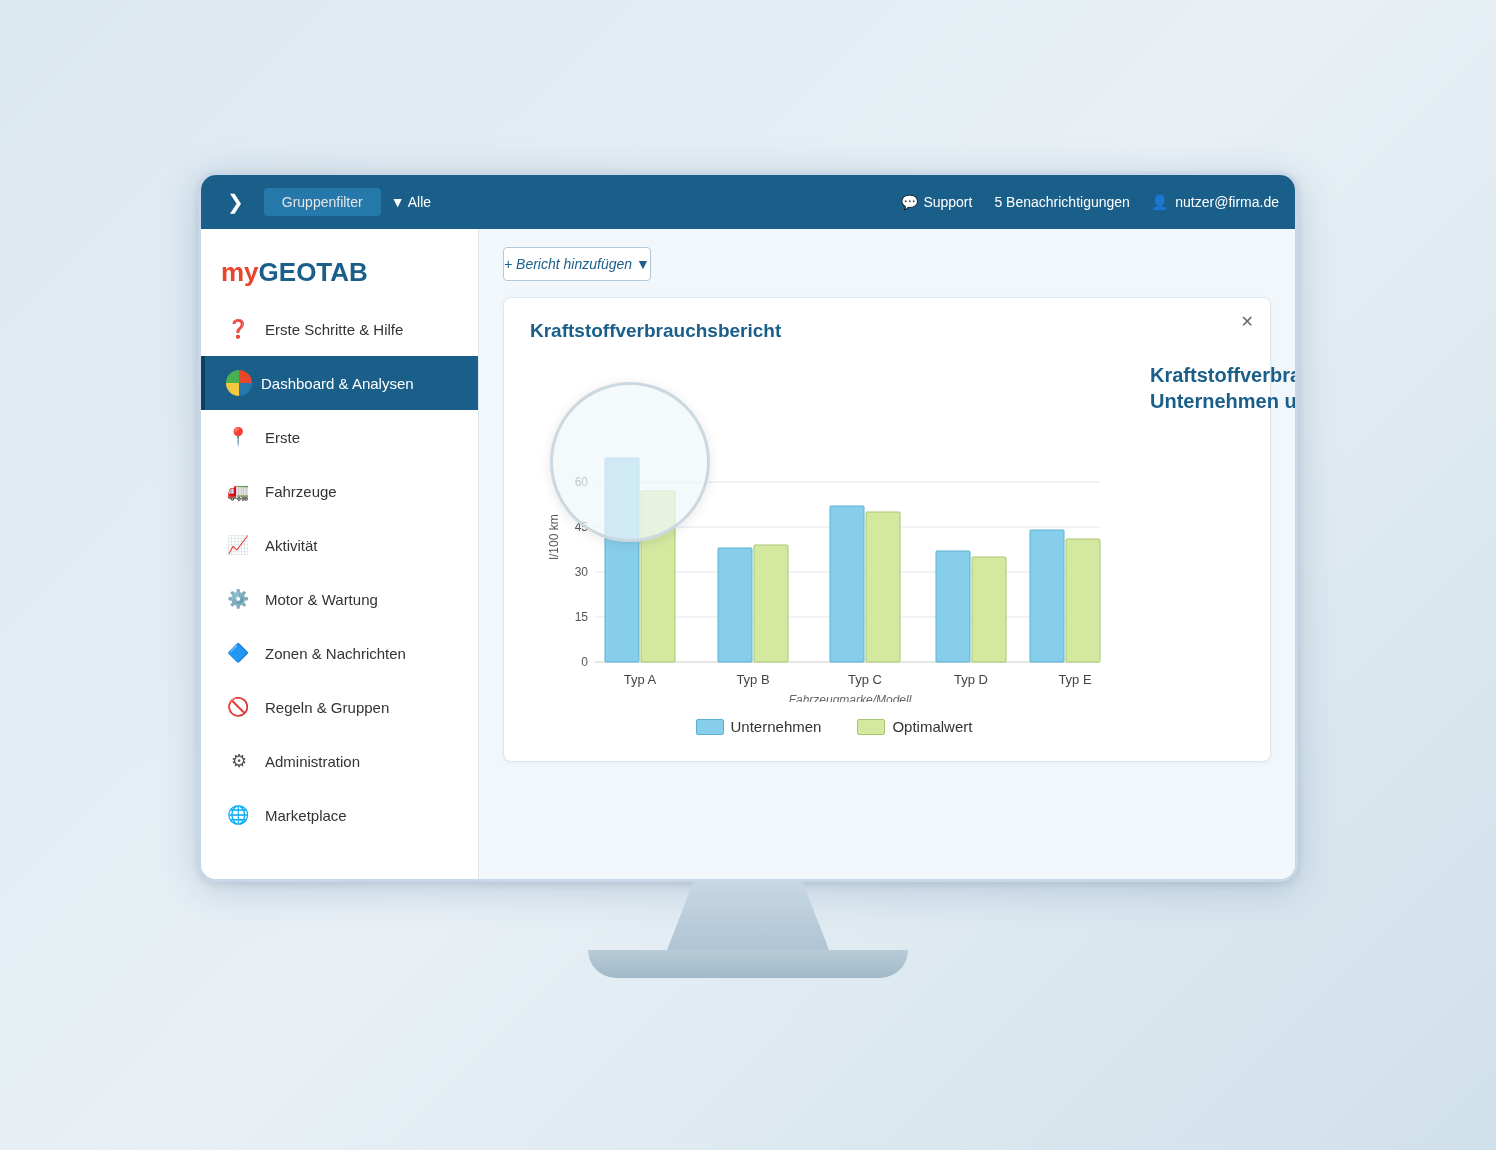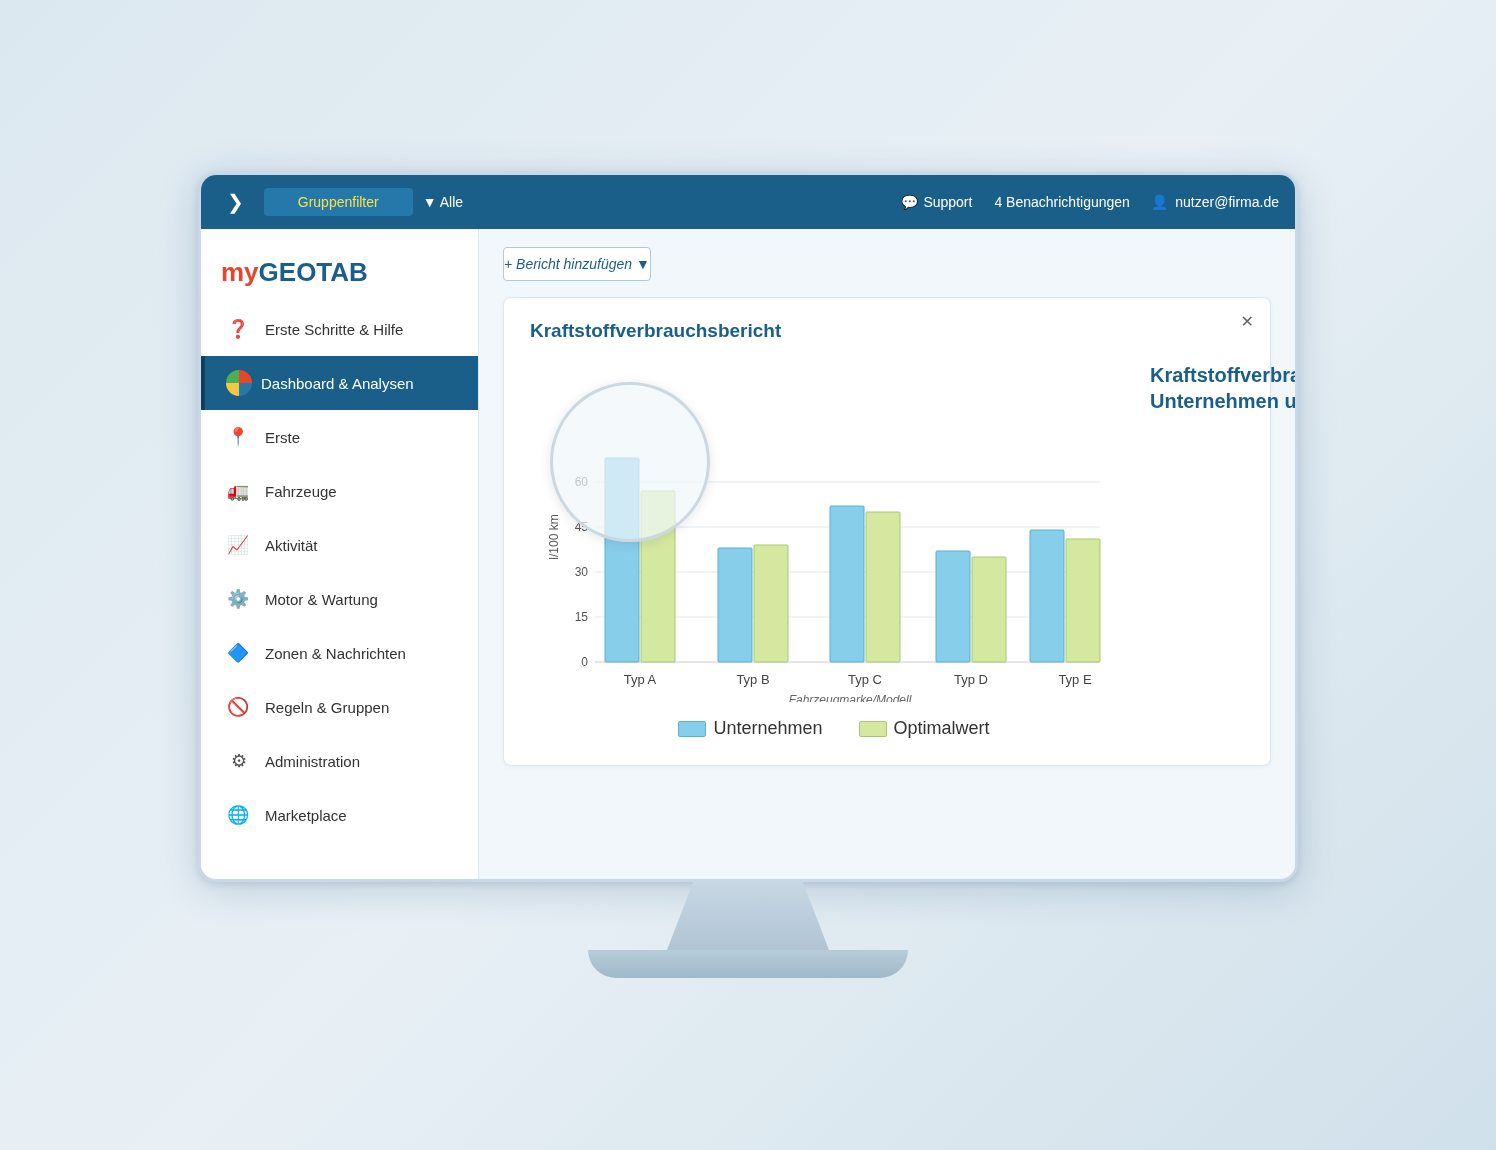--- a/index.html
+++ b/index.html
@@ -58,23 +58,23 @@
       border: none;
       color: #fff;
       font-size: 20px;
       cursor: pointer;
       padding: 4px 10px;
       border-radius: 4px;
     }
 
     .top-bar-filter {
       background: #2478aa;
-      color: #fde047;
+      color: #e5e5e5;
       border: none;
-      padding: 6px 34px;
+      padding: 6px 18px;
       border-radius: 4px;
       font-size: 14px;
       cursor: pointer;
     }
 
     .top-bar-alle {
       display: flex;
       align-items: flex-start;
       gap: 5px;
       color: #fff;
@@ -280,21 +280,21 @@
       display: flex;
       gap: 28px;
       margin-top: 12px;
       justify-content: center;
     }
 
     .legend-item {
       display: flex;
       align-items: center;
       gap: 7px;
-      font-size: 18px;
+      font-size: 15px;
       color: #333;
       padding-left: 8px;
     }
 
     .legend-swatch {
       width: 28px;
       height: 16px;
       border-radius: 2px;
     }
 
@@ -318,21 +318,21 @@
       <button class="top-bar-toggle">❯</button>
       <button class="top-bar-filter">Gruppenfilter</button>
       <div class="top-bar-alle">
         <span>▼ Alle</span>
       </div>
       <div class="top-bar-right">
         <div class="support-btn">
           <span>💬</span>
           <span>Support</span>
         </div>
-        <span class="notifications">4 Benachrichtigungen</span>
+        <span class="notifications">5 Benachrichtigungen</span>
         <div class="user-info">
           <span>👤</span>
           <span>nutzer@firma.de</span>
         </div>
       </div>
     </div>
 
     <div class="main-layout">
 
       <nav class="sidebar">

